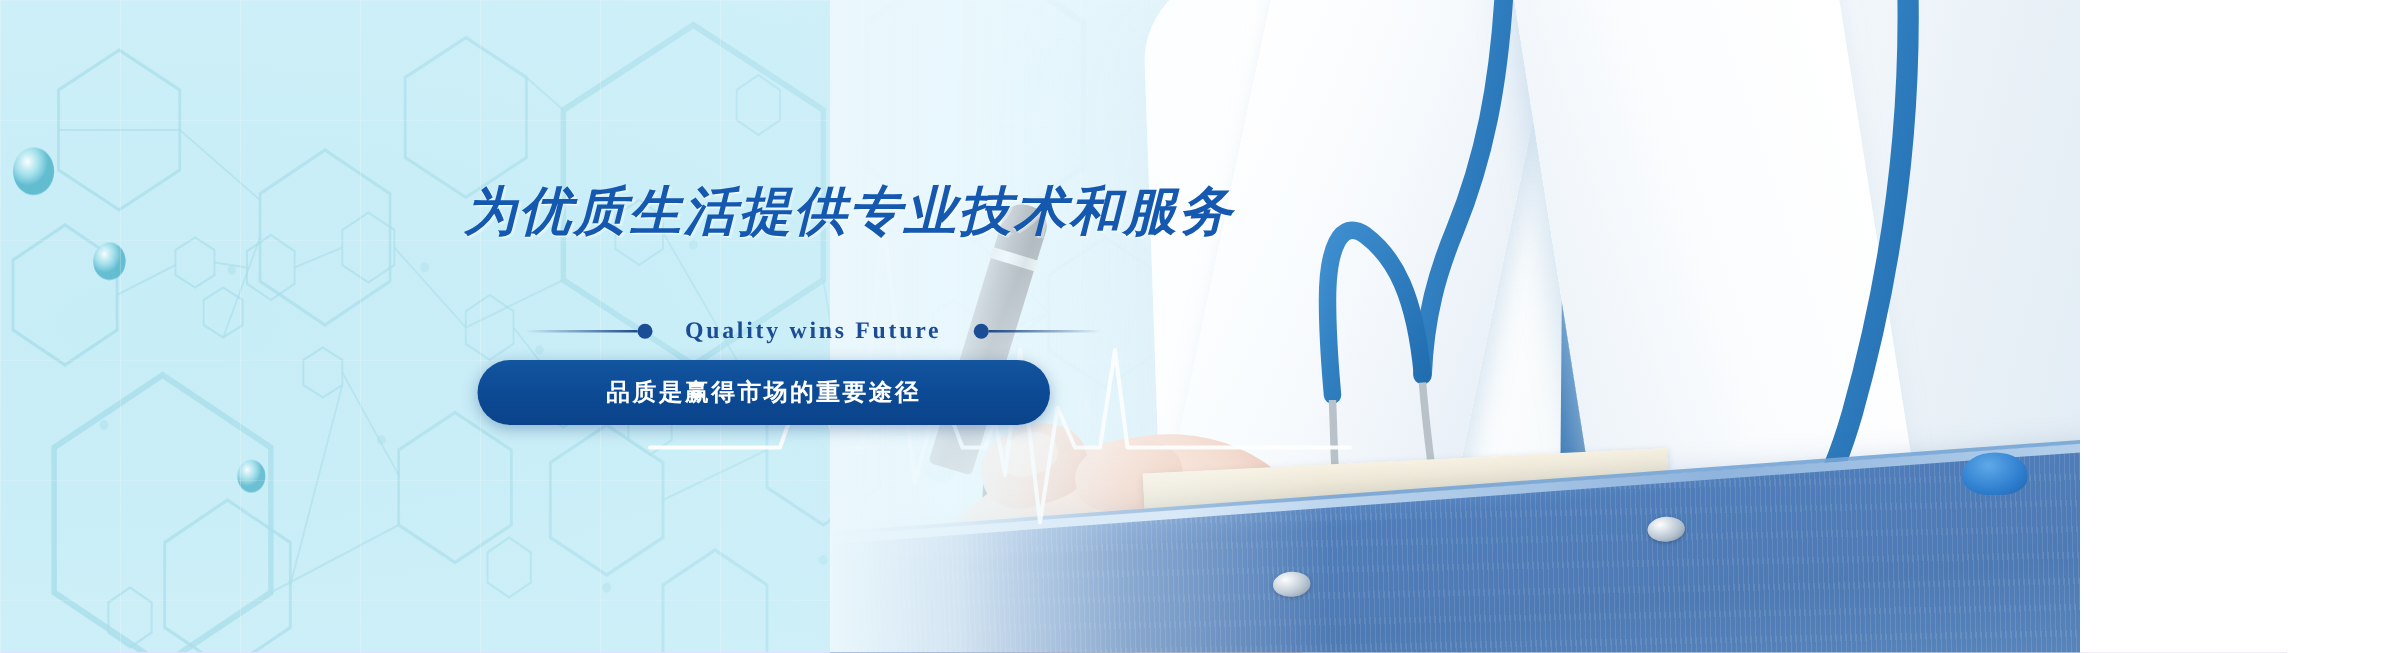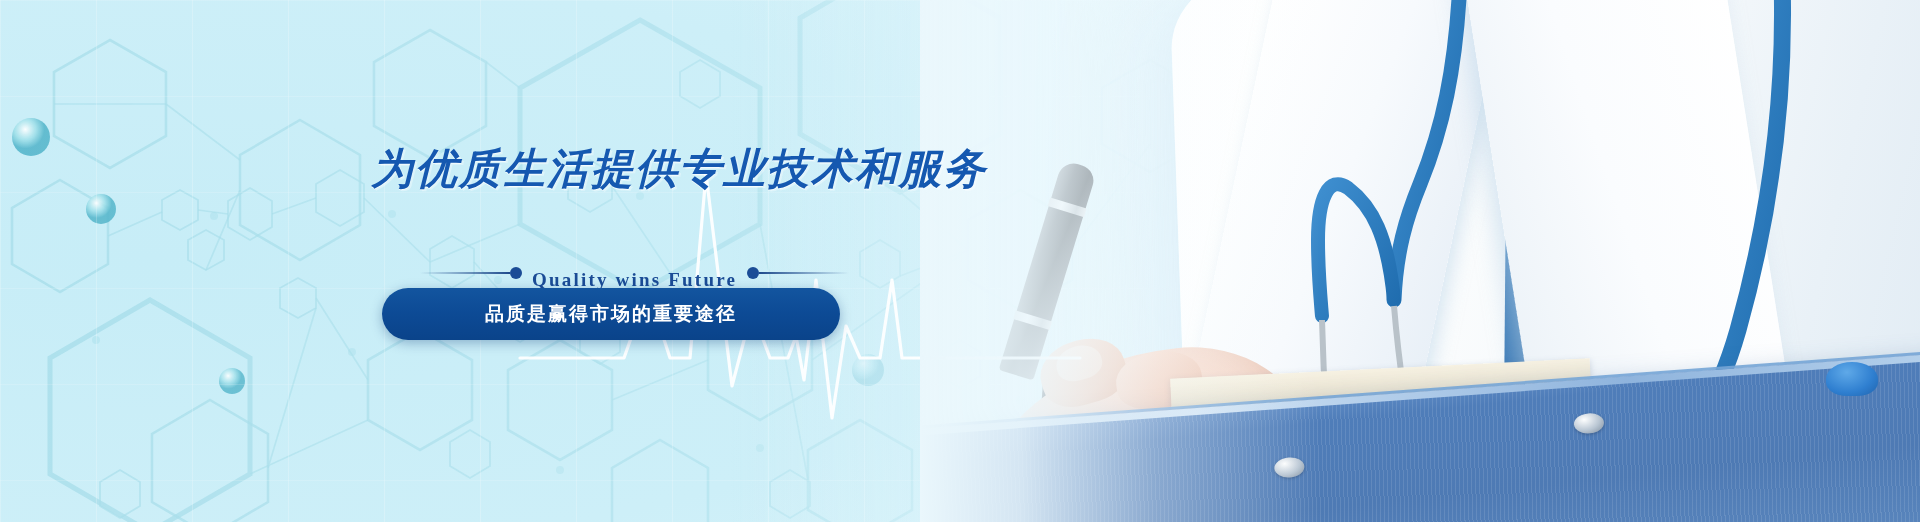--- a/index.html
+++ b/index.html
@@ -1,20 +1,20 @@
 <!DOCTYPE html>
 <html><head>
 <meta charset="utf-8">
 <style>
   html,body{margin:0;padding:0;background:#fff;}
   body{font-family:"Liberation Sans","DejaVu Sans",sans-serif;}
 
   .banner{
     position:relative;
-    width:1920px;height:522px;
+    width:1664px;height:522px;
     overflow:hidden;
     background:#c4b5fd;
   }
 
   
   .bg-base{
     position:absolute;inset:0;
     background:
       radial-gradient(120% 150% at 8% 50%,  #c7edf7 0%, #cdeff8 38%, #d8f3fa 62%, #e8f8fc 80%, #f4fbfe 100%);
   }
@@ -219,23 +219,22 @@
   .sub-dot{
     width:12px;height:12px;border-radius:50%;
     background:#1b4c96;flex:0 0 auto;
   }
   .sub-en{
     font-family:"Liberation Serif","DejaVu Serif",serif;
     font-size:19px;font-weight:bold;
     color:#1b4c96;
     letter-spacing:2.2px;
     white-space:nowrap;
-    padding:0 10px;
+    padding:0 26px;
     flex:0 0 auto;
-    margin-top:15px;
   }
 
   .cta{
     position:absolute;left:382px;top:288px;
     width:458px;height:52px;
     border-radius:26px;
     background:linear-gradient(180deg,#13559f 0%,#0d4b96 45%,#0a438a 100%);
     display:flex;align-items:center;justify-content:center;
     box-shadow:0 3px 12px rgba(14,60,120,.35);
   }

